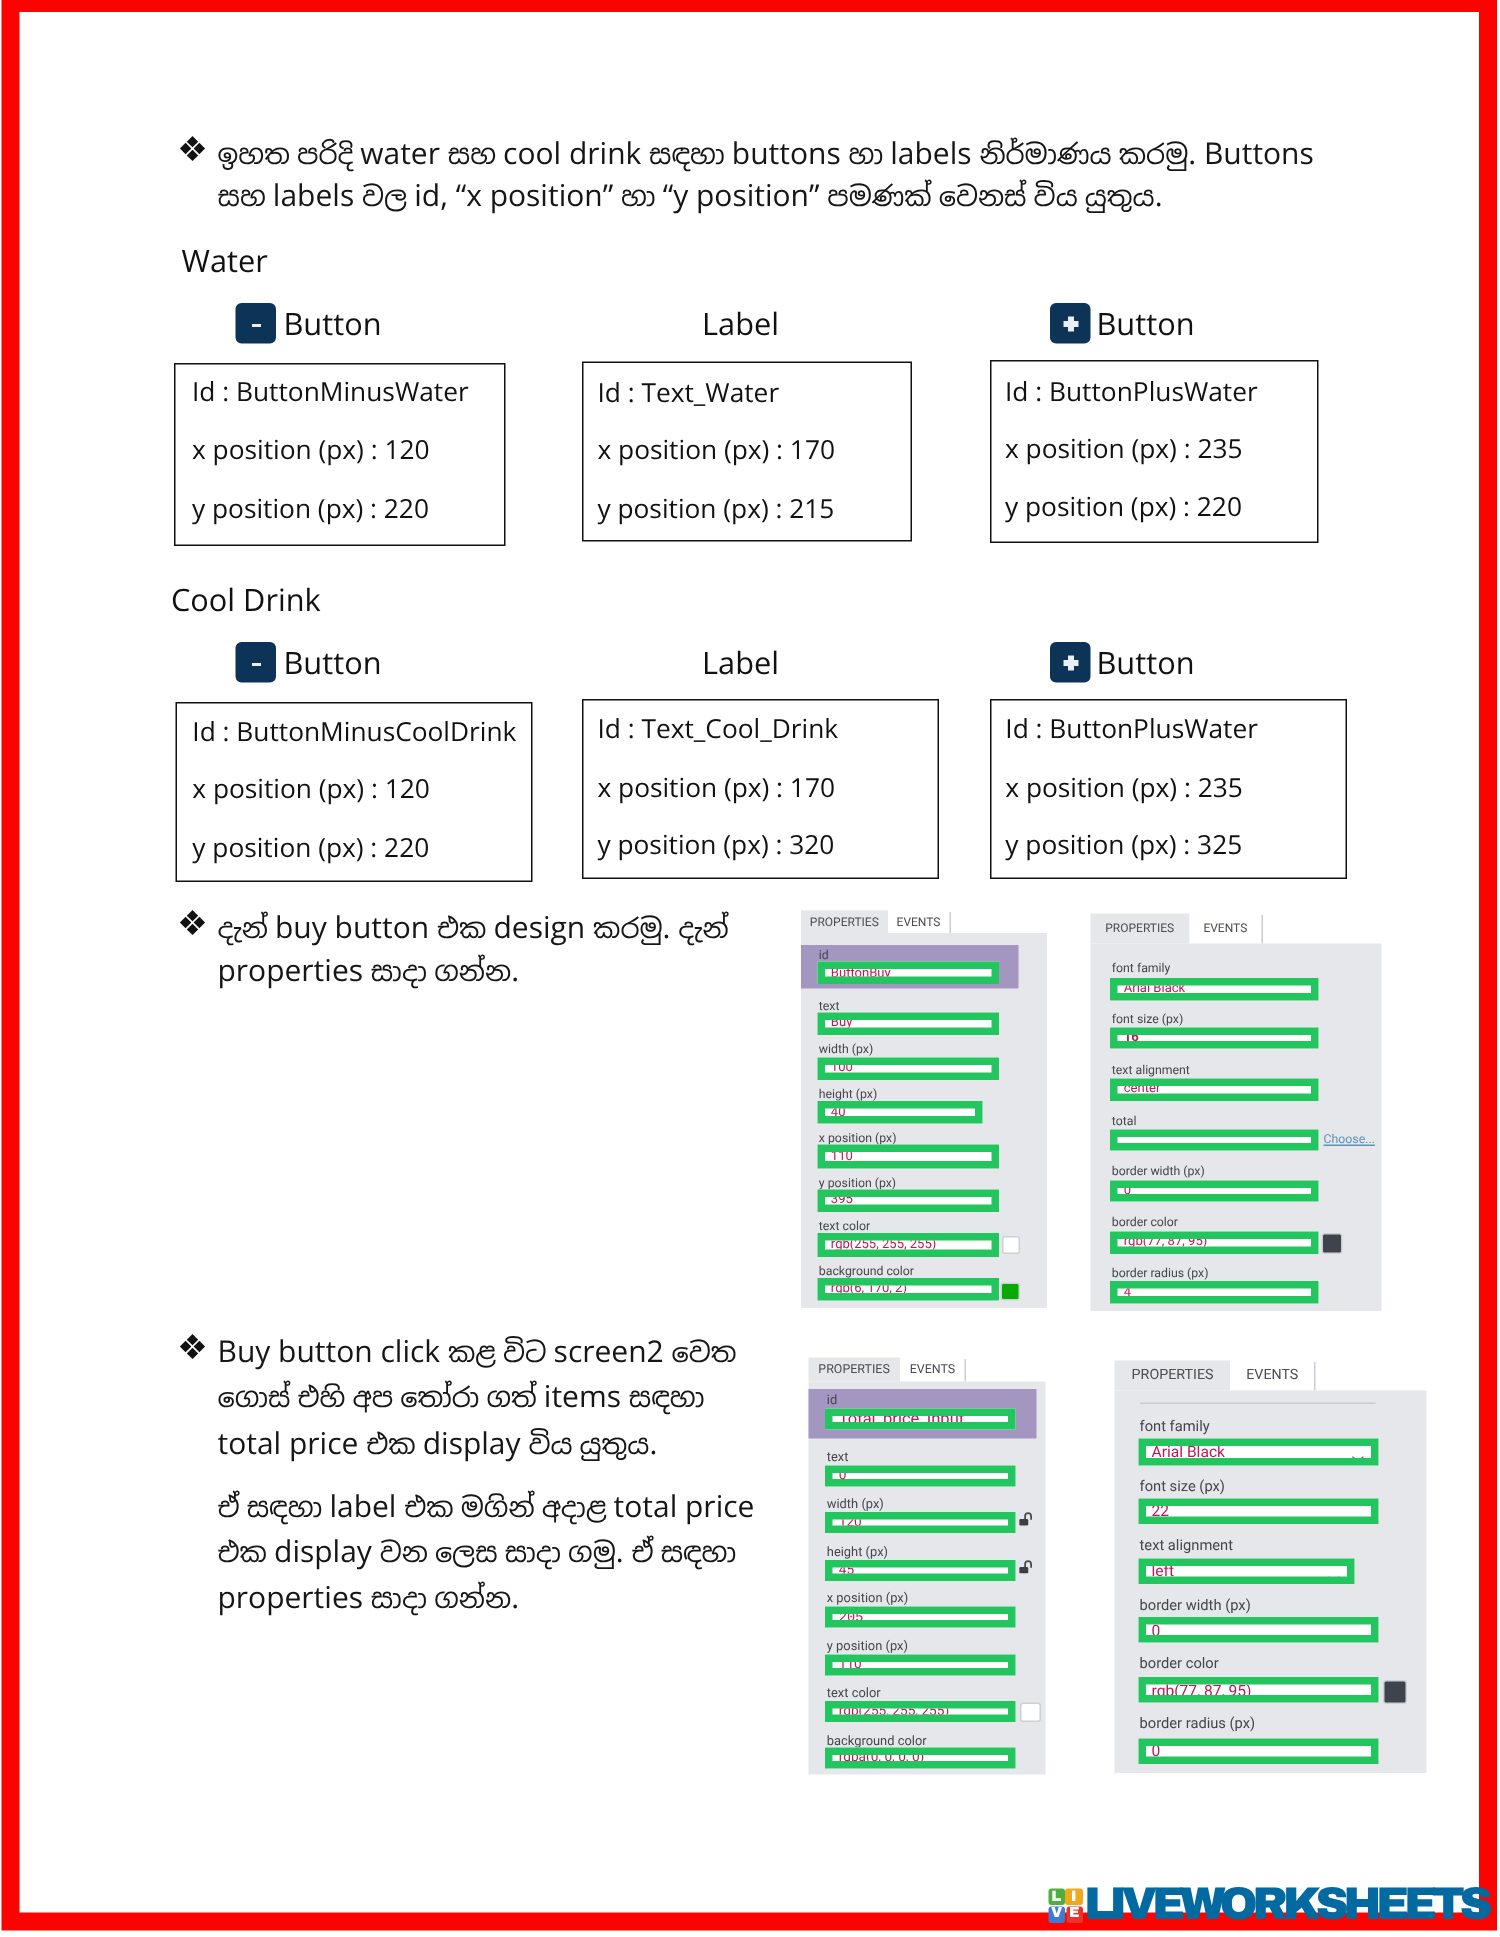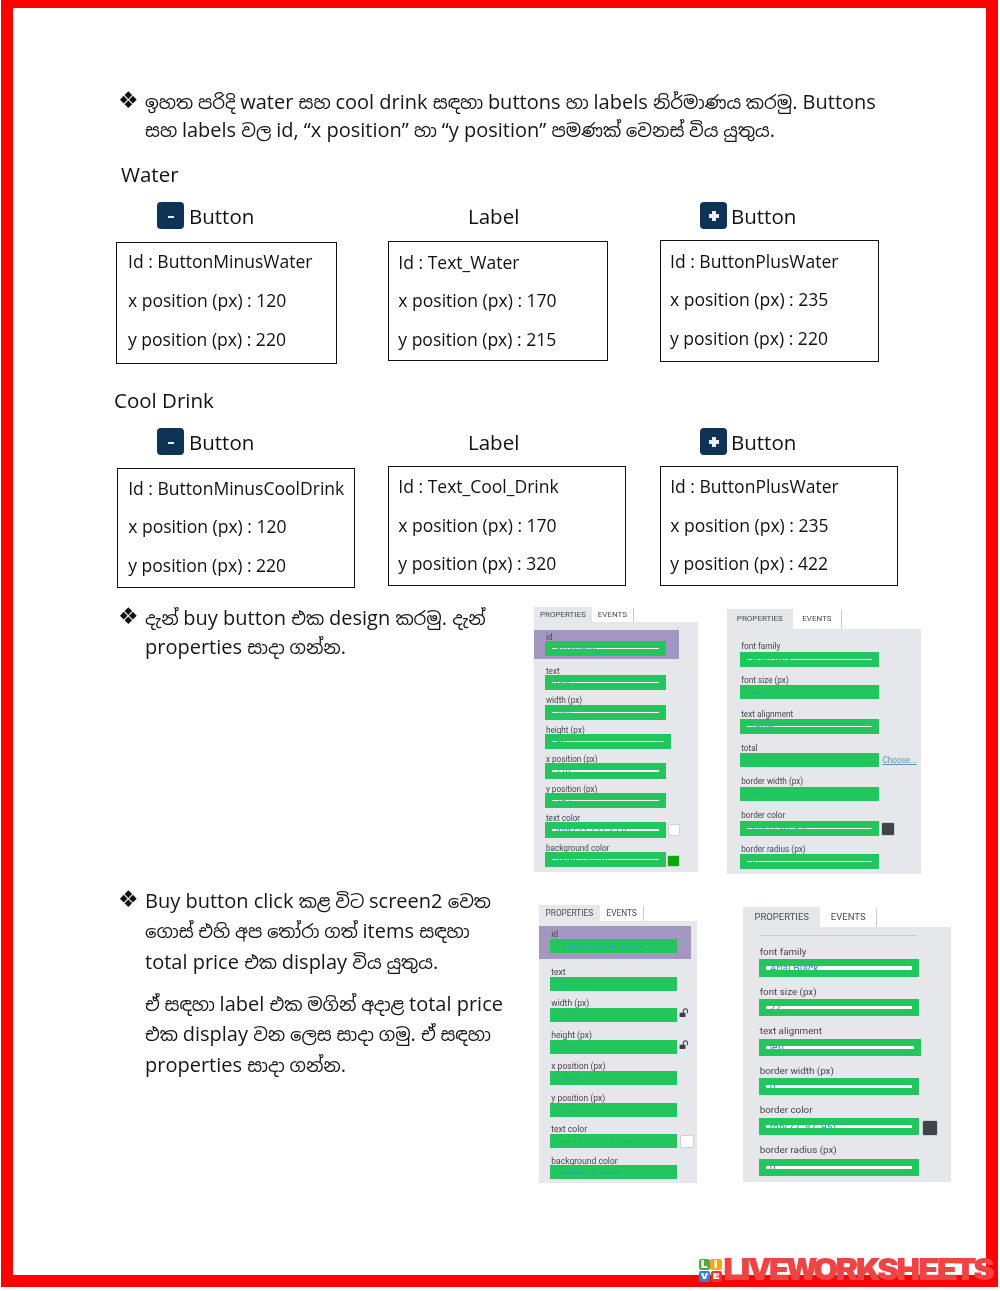--- a/index.html
+++ b/index.html
@@ -24,34 +24,34 @@
   .specbox{position:absolute;border:1px solid #111;background:#fff;box-sizing:border-box;}
   .specline{position:absolute;color:#111;white-space:nowrap;}
 
   
   .panel{position:absolute;font-family:"Roboto","Liberation Sans",sans-serif;}
   .ptab{position:absolute;color:#4b4c55;white-space:nowrap;
         background:#e6e7ea;text-align:center;overflow:hidden;}
   .ptab.sel{background:#fff;}
   .pbody{position:absolute;background:#e6e7ea;}
   .plab{position:absolute;color:#45464d;white-space:nowrap;}
-  .pinput{position:absolute;background:#fff;border:7px solid #22c55e;box-sizing:border-box;
-          color:#3b82f6;white-space:nowrap;overflow:hidden;}
+  .pinput{position:absolute;background:#fff;border:5px solid #22c55e;box-sizing:border-box;
+          color:#be185d;white-space:nowrap;overflow:hidden;}
   .pinput span{position:absolute;left:4px;top:50%;transform:translateY(-50%);}
   .sarrow{position:absolute;}
   .swatch{position:absolute;border-radius:2px;border:1px solid #cdd0d4;box-sizing:border-box;}
   .hl{position:absolute;background:#a396c0;}
   .choose{position:absolute;color:#5d93b8;white-space:nowrap;}
   .choose u{text-decoration:underline;}
   .lockico{position:absolute;}
   .sep{position:absolute;background:#c9ccd1;}
 
   
   .lwtext{position:absolute;font-family:"Archivo Black","DejaVu Sans",sans-serif;
-          color:#ef4444;white-space:nowrap;}
+          color:#0369a1;white-space:nowrap;}
   .lwtile{position:absolute;border-radius:2px;color:#fff;
           font-family:"Archivo Black","DejaVu Sans",sans-serif;text-align:center;overflow:hidden;}
 </style>
 </head>
 <body>
 
 <div class="frame"></div>
 <div class="bullet" style="left:118px;top:88px;">
   <span class="dia" style="left:0px;top:-1px;font-size:23px;">❖</span>
   <span class="pline" style="left:27px;top:0;font-size:20px;"><i style="font-style:normal;font-size:0.906em">ඉහත </i><i style="font-style:normal;font-size:0.906em">පරිදි </i>water <i style="font-style:normal;font-size:0.906em">සහ </i>cool drink <i style="font-style:normal;font-size:0.906em">සඳහා </i>buttons <i style="font-style:normal;font-size:0.906em">හා </i>labels <i style="font-style:normal;font-size:0.906em">නිර්මාණය </i><i style="font-style:normal;font-size:0.906em">කරමු</i>. Buttons</span>
@@ -95,21 +95,21 @@
 <span class="specline" style="left:398.30px;top:512.55px;font-size:17.55px;">x position (px) : 170</span>
 <span class="specline" style="left:398.30px;top:551.40px;font-size:17.55px;">y position (px) : 320</span>
 <div class="sqbtn" style="left:700px;top:428px;width:27px;height:27px;">
   <i style="left:9px;top:11.5px;width:10px;height:4px;"></i>
   <i style="left:12px;top:8.5px;width:4px;height:10px;"></i>
 </div>
 <div class="colhdr" style="left:731px;top:428px;font-size:20.5px;">Button</div>
 <div class="specbox" style="left:660px;top:466px;width:238px;height:120px;border-width:1.5px;"></div>
 <span class="specline" style="left:670.20px;top:473.70px;font-size:17.55px;">Id : ButtonPlusWater</span>
 <span class="specline" style="left:670.20px;top:512.55px;font-size:17.55px;">x position (px) : 235</span>
-<span class="specline" style="left:670.20px;top:551.40px;font-size:17.55px;">y position (px) : 422</span>
+<span class="specline" style="left:670.20px;top:551.40px;font-size:17.55px;">y position (px) : 325</span>
 <div class="bullet" style="left:118px;top:604px;">
   <span class="dia" style="left:0px;top:-1px;font-size:23px;">❖</span>
   <span class="pline" style="left:27px;top:0;font-size:20px;"><i style="font-style:normal;font-size:0.906em">දැන් </i>buy button <i style="font-style:normal;font-size:0.906em">එක </i>design <i style="font-style:normal;font-size:0.906em">කරමු</i>. <i style="font-style:normal;font-size:0.906em">දැන්</i></span>
   <span class="pline" style="left:27px;top:29px;font-size:20px;">properties <i style="font-style:normal;font-size:0.906em">සාදා </i><i style="font-style:normal;font-size:0.906em">ගන්න</i>.</span>
 </div>
 <div class="bullet" style="left:118px;top:887px;">
   <span class="dia" style="left:0px;top:-1px;font-size:23px;">❖</span>
   <span class="pline" style="left:27px;top:0.0px;font-size:20px;">Buy button click <i style="font-style:normal;font-size:0.906em">කළ </i><i style="font-style:normal;font-size:0.906em">විට </i>screen2 <i style="font-style:normal;font-size:0.906em">වෙත</i></span>
   <span class="pline" style="left:27px;top:30.4px;font-size:20px;"><i style="font-style:normal;font-size:0.906em">ගොස් </i><i style="font-style:normal;font-size:0.906em">එහි </i><i style="font-style:normal;font-size:0.906em">අප </i><i style="font-style:normal;font-size:0.906em">තෝරා </i><i style="font-style:normal;font-size:0.906em">ගත් </i>items <i style="font-style:normal;font-size:0.906em">සඳහා</i></span>
   <span class="pline" style="left:27px;top:60.8px;font-size:20px;">total price <i style="font-style:normal;font-size:0.906em">එක </i>display <i style="font-style:normal;font-size:0.906em">විය </i><i style="font-style:normal;font-size:0.906em">යුතුය</i>.</span>
@@ -129,21 +129,21 @@
   </div>
   <div class="plab" style="left:545.9px;top:665.9px;font-size:8.2px;">text</div>
   <div class="pinput" style="left:544.9px;top:674.5px;width:121.5px;height:15.4px;">
     <span style="font-size:8.7px;">Buy</span>
   </div>
   <div class="plab" style="left:545.9px;top:695.3px;font-size:8.2px;">width (px)</div>
   <div class="pinput" style="left:544.9px;top:704.7px;width:121.5px;height:15.4px;">
     <span style="font-size:8.7px;">100</span>
   </div>
   <div class="plab" style="left:545.9px;top:724.8px;font-size:8.2px;">height (px)</div>
-  <div class="pinput" style="left:544.9px;top:734.0px;width:126px;height:15.4px;">
+  <div class="pinput" style="left:544.9px;top:734.0px;width:110px;height:15.4px;">
     <span style="font-size:8.7px;">40</span>
   </div>
   <div class="plab" style="left:545.9px;top:754.2px;font-size:8.2px;">x position (px)</div>
   <div class="pinput" style="left:544.9px;top:763.4px;width:121.5px;height:15.4px;">
     <span style="font-size:8.7px;">110</span>
   </div>
   <div class="plab" style="left:545.9px;top:783.6px;font-size:8.2px;">y position (px)</div>
   <div class="pinput" style="left:544.9px;top:792.8px;width:121.5px;height:15.4px;">
     <span style="font-size:8.7px;">395</span>
   </div>
@@ -259,21 +259,21 @@
     <span style="font-size:10.4px;">Arial Black</span>
     <svg class="sarrow" viewBox="0 0 12 8" style="right:4px;top:6.050000000000001px;width:8.5px;height:5.5px;">
         <path d="M1.2 2 L6 6.2 L10.8 2" fill="none" stroke="#7d8088" stroke-width="1.5" stroke-linecap="round" stroke-linejoin="round"></path>
       </svg>
   </div>
   <div class="plab" style="left:759.7px;top:985.6px;font-size:9.8px;">font size (px)</div>
   <div class="pinput" style="left:758.7px;top:998.6px;width:160px;height:17.6px;">
     <span style="font-size:10.4px;">22</span>
   </div>
   <div class="plab" style="left:759.7px;top:1025.2px;font-size:9.8px;">text alignment</div>
-  <div class="pinput" style="left:758.7px;top:1038.7px;width:162px;height:17.6px;text-align:center;">
+  <div class="pinput" style="left:758.7px;top:1038.7px;width:144px;height:17.6px;text-align:center;">
     <span style="font-size:10.4px;">left</span>
     <svg class="sarrow" viewBox="0 0 12 8" style="right:4px;top:6.050000000000001px;width:8.5px;height:5.5px;">
         <path d="M1.2 2 L6 6.2 L10.8 2" fill="none" stroke="#7d8088" stroke-width="1.5" stroke-linecap="round" stroke-linejoin="round"></path>
       </svg>
   </div>
   <div class="plab" style="left:759.7px;top:1064.8px;font-size:9.8px;">border width (px)</div>
   <div class="pinput" style="left:758.7px;top:1077.8px;width:160px;height:17.6px;">
     <span style="font-size:10.4px;">0</span>
   </div>
   <div class="plab" style="left:759.7px;top:1104.4px;font-size:9.8px;">border color</div>

